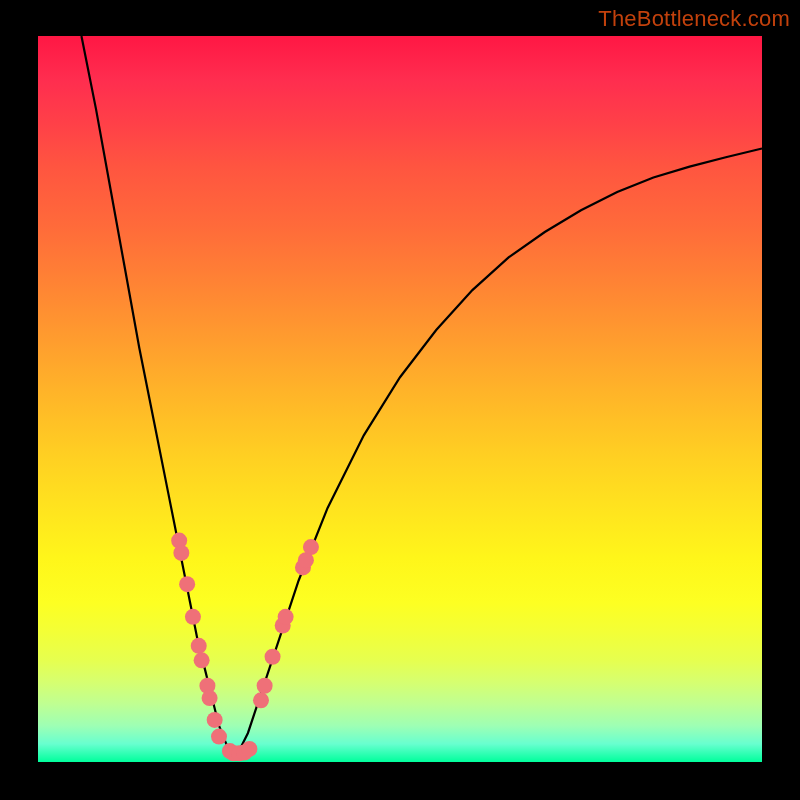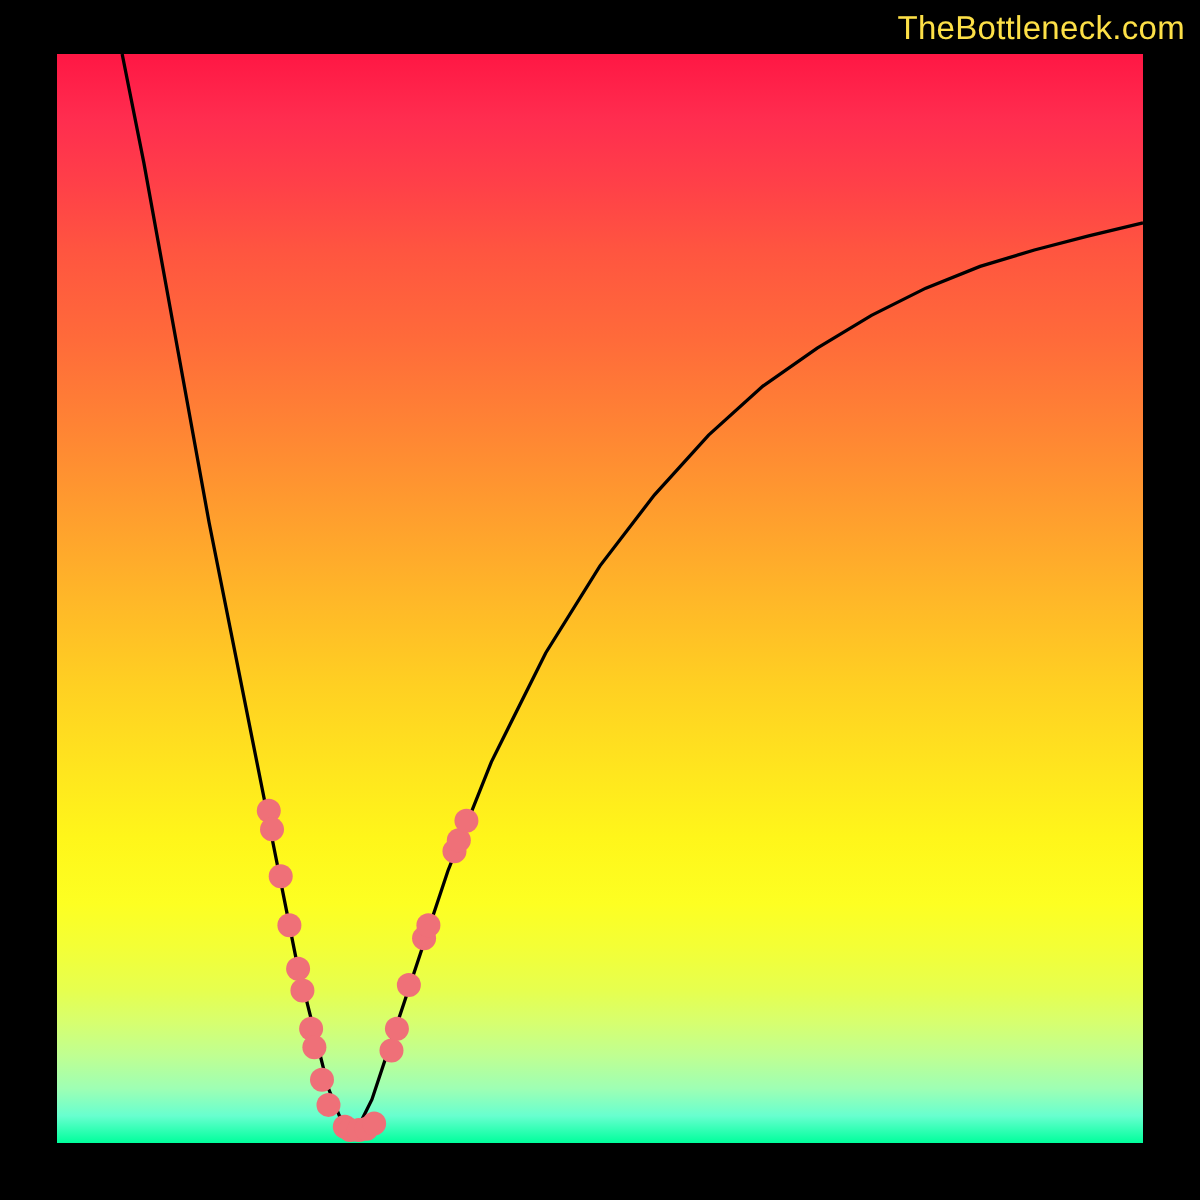--- a/index.html
+++ b/index.html
@@ -10,21 +10,21 @@
     height: 800px;
     background: #000;
   }
   .watermark {
     position: absolute;
     top: 6px;
     right: 10px;
     font-family: Arial, Helvetica, sans-serif;
     font-size: 22px;
     font-weight: 500;
-    color: #fde047;
+    color: #c2410c;
     letter-spacing: 0.2px;
     z-index: 10;
   }
   .plot {
     position: absolute;
     left: 38px;
     top: 36px;
     width: 724px;
     height: 726px;
     background: linear-gradient(to bottom,

